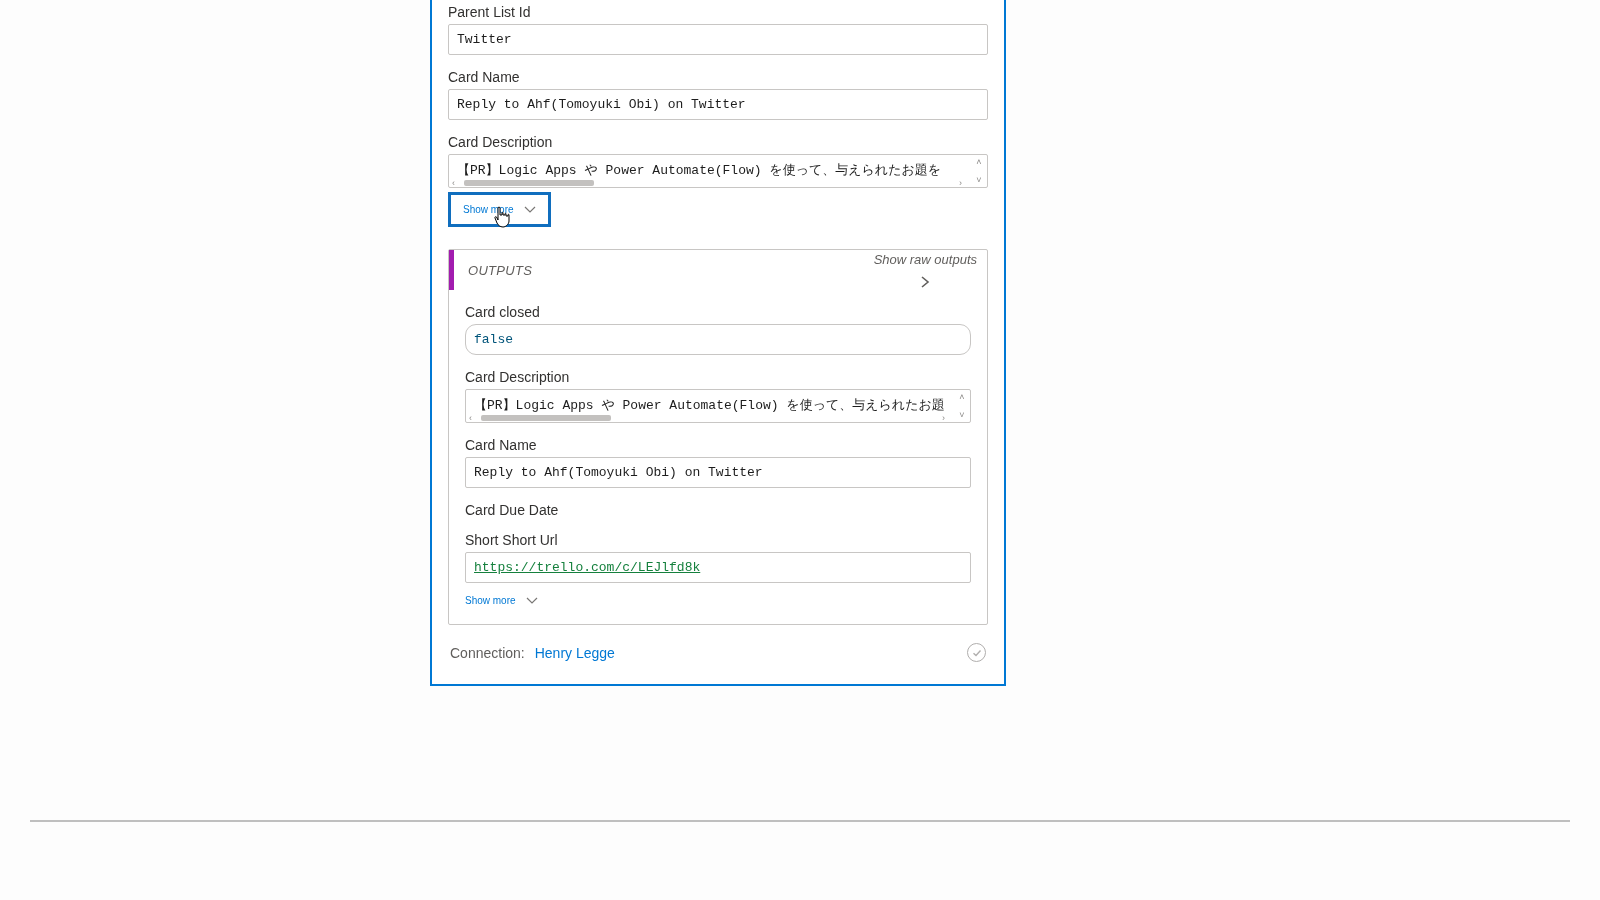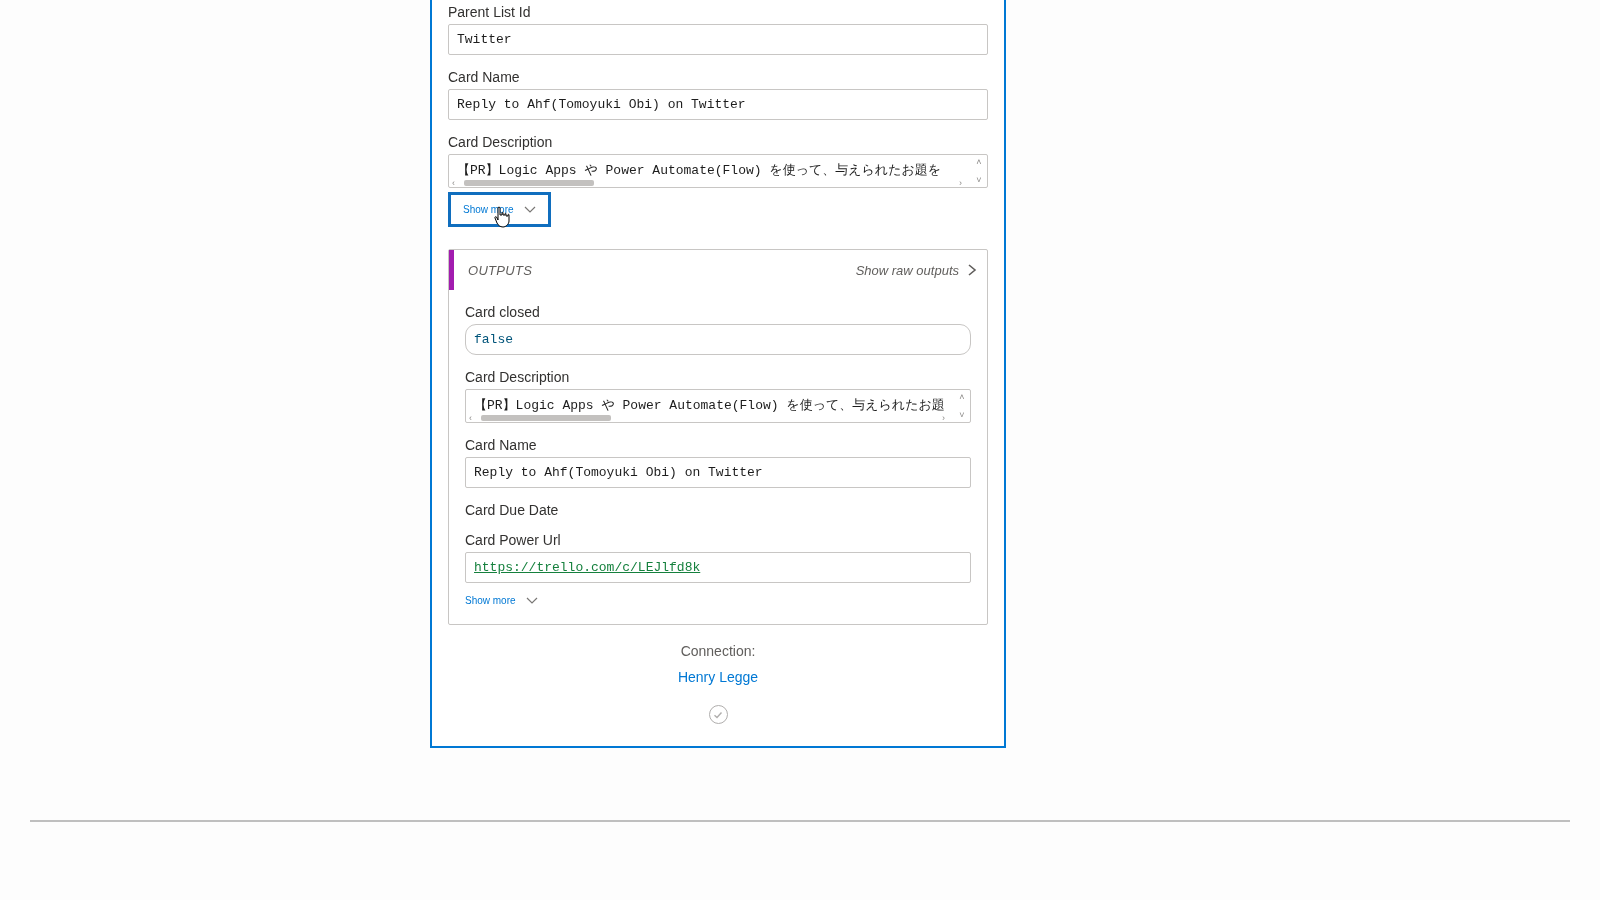--- a/index.html
+++ b/index.html
@@ -130,32 +130,32 @@
     letter-spacing: 0.3px;
     color: #605e5c;
   }
   .raw-link {
     display: inline-flex;
     align-items: center;
     gap: 8px;
     font-size: 13px;
     color: #605e5c;
     cursor: pointer;
+    flex-direction: column;
   }
   .raw-link svg { display:block; }
   .outputs-body {
     padding: 0 16px 6px 16px;
   }
   .connection-row {
     display: flex;
     align-items: center;
     gap: 10px;
     padding: 18px 18px 16px 18px;
     font-size: 14px;
-    flex-direction: column;
   }
   .connection-row .lbl { color: #605e5c; }
   .connection-row .name { color: #0078d4; }
   .connection-row .spacer { flex: 1; }
   .ok-badge {
     width: 17px; height: 17px;
     border: 1.5px solid #b0aead;
     border-radius: 50%;
     display: inline-flex;
     align-items: center; justify-content: center;
@@ -246,21 +246,21 @@
             <div class="v-arrow up">˄</div>
             <div class="v-arrow down">˅</div>
           </div>
         </div>
 
         <div class="field-label">Card Name</div>
         <div class="value-box">Reply to Ahf(Tomoyuki Obi) on Twitter</div>
 
         <div class="field-label">Card Due Date</div>
 
-        <div class="field-label">Card Power Url</div>
+        <div class="field-label">Short Short Url</div>
         <div class="value-box mono-link">https://trello.com/c/LEJlfd8k</div>
 
         <div class="show-more" style="padding-left:0;">
           <span>Show more</span>
           <span class="chev">
             <svg width="12" height="10" viewBox="0 0 12 10">
                 <polyline points="1,2 6,7 11,2" fill="none" stroke="#797775" stroke-width="1.2"></polyline>
               </svg>
           </span>
         </div>

